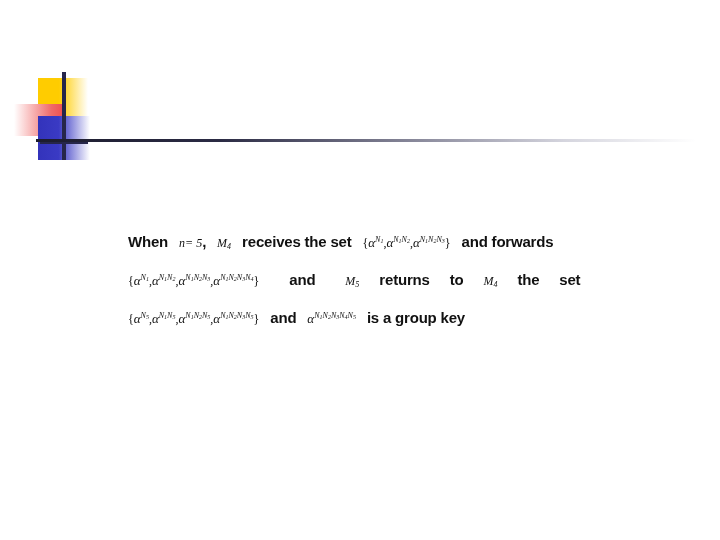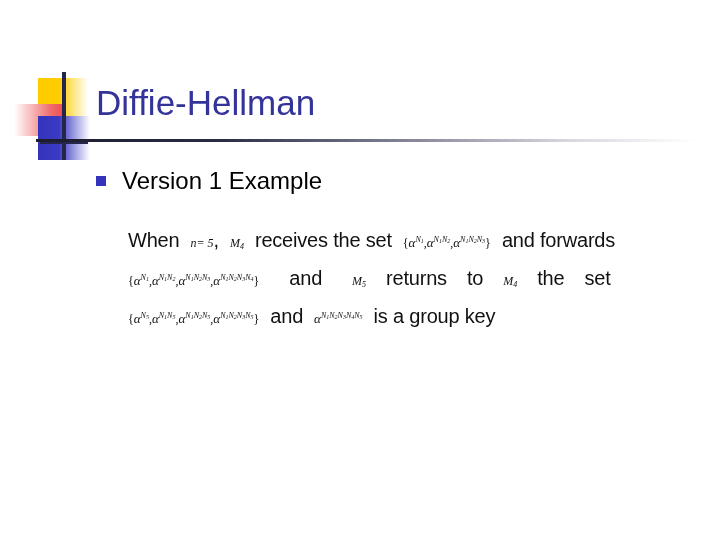--- a/index.html
+++ b/index.html
@@ -131,22 +131,22 @@
     color: #111111;
   }
   .mline {
     display: block;
     white-space: nowrap;
     margin-bottom: 11px;
     line-height: 20px;
   }
   
   .w {
-    font-size: 20px;
-    font-weight: normal;
+    font-size: 15px;
+    font-weight: bold;
     letter-spacing: -0.2px;
   }
   
   .mi {
     font-family: Liberation Serif, serif;
     font-style: italic;
     font-size: 12px;
   }
   .mi .sub {
     font-size: 8px;
@@ -182,28 +182,23 @@
 <div class="slide">
 
   <div class="logo">
     <div class="sq sq-yellow"></div>
     <div class="sq sq-red"></div>
     <div class="sq sq-blue"></div>
     <div class="cross-h"></div>
     <div class="cross-v"></div>
   </div>
 
-  <div class="title">Diffie-Hellman</div>
 
   <div class="rule"></div>
 
-  <div class="bullet-row">
-    <span class="bullet-mark"></span>
-    <span class="bullet-text">Version 1 Example</span>
-  </div>
 
   <div class="mathblock">
 
     <div class="mline">
       <span class="w">When</span><span class="sp-m"></span><span class="mi"><span>n</span><span>= 5</span></span><span class="w">,</span><span class="sp-m"></span><span class="mi"><span>M</span><span class="sub">4</span></span><span class="sp-m"></span><span class="w">receives  the  set</span><span class="sp-m"></span><span class="set"><span>{</span><span class="alpha">α</span><span class="sup"><span>N</span><span class="sub">1</span></span>,<span class="alpha">α</span><span class="sup"><span>N</span><span class="sub">1</span><span>N</span><span class="sub">2</span></span>,<span class="alpha">α</span><span class="sup"><span>N</span><span class="sub">1</span><span>N</span><span class="sub">2</span><span>N</span><span class="sub">3</span></span><span>}</span></span><span class="sp-m"></span><span class="w">and forwards</span>
     </div>
 
     <div class="mline">
       <span class="set"><span>{</span><span class="alpha">α</span><span class="sup"><span>N</span><span class="sub">1</span></span>,<span class="alpha">α</span><span class="sup"><span>N</span><span class="sub">1</span><span>N</span><span class="sub">2</span></span>,<span class="alpha">α</span><span class="sup"><span>N</span><span class="sub">1</span><span>N</span><span class="sub">2</span><span>N</span><span class="sub">3</span></span>,<span class="alpha">α</span><span class="sup"><span>N</span><span class="sub">1</span><span>N</span><span class="sub">2</span><span>N</span><span class="sub">3</span><span>N</span><span class="sub">4</span></span><span>}</span></span><span class="sp-xl"></span><span class="w">and</span><span class="sp-xl"></span><span class="mi"><span>M</span><span class="sub">5</span></span><span class="sp-l"></span><span class="w">returns</span><span class="sp-l"></span><span class="w">to</span><span class="sp-l"></span><span class="mi"><span>M</span><span class="sub">4</span></span><span class="sp-l"></span><span class="w">the</span><span class="sp-l"></span><span class="w">set</span>
     </div>

